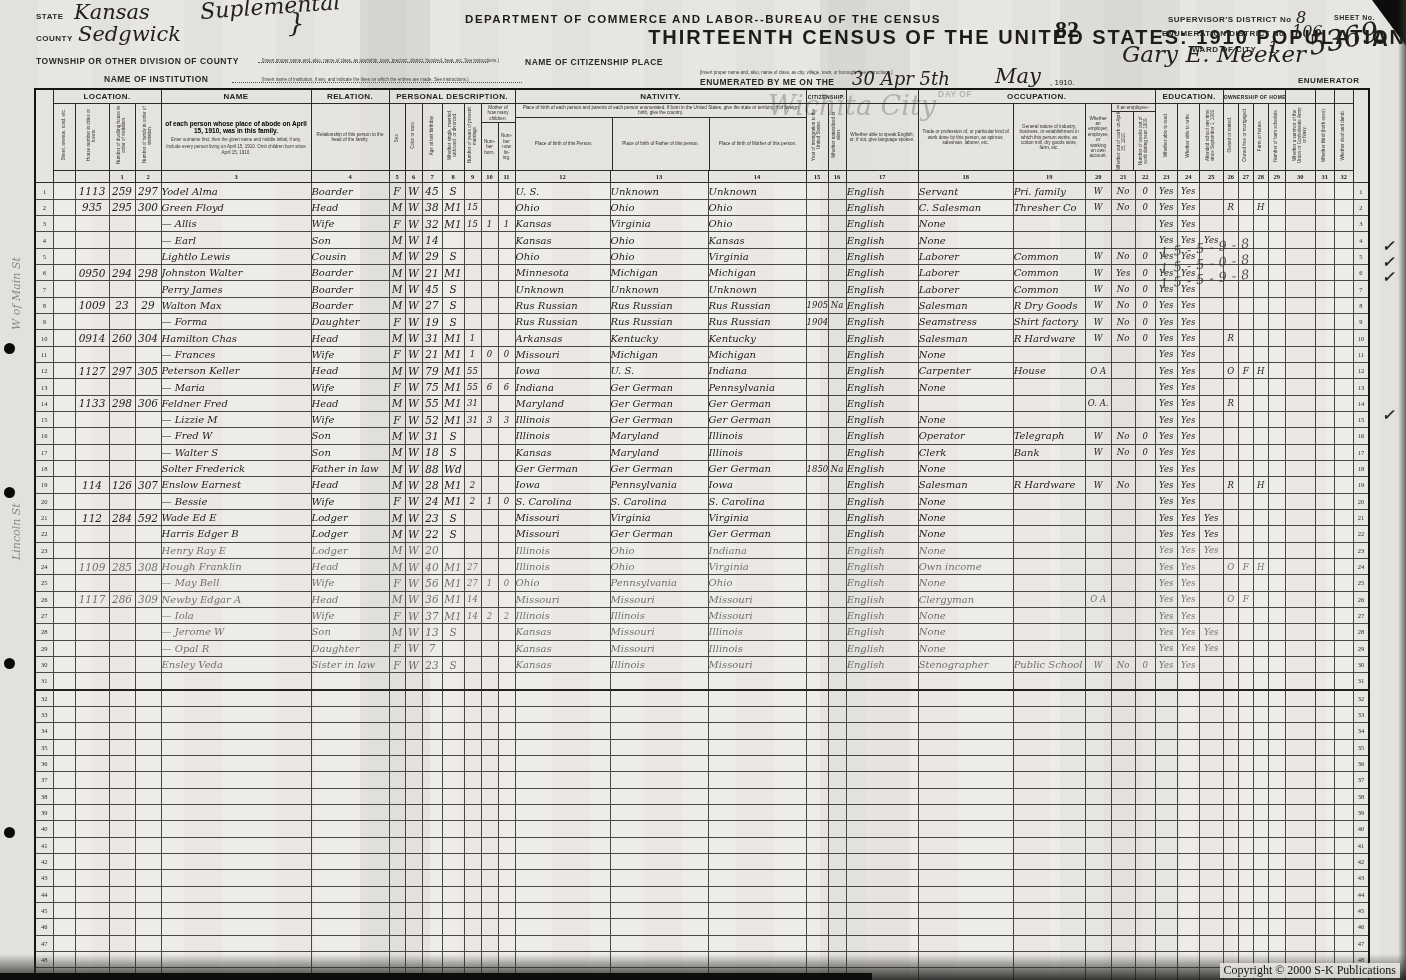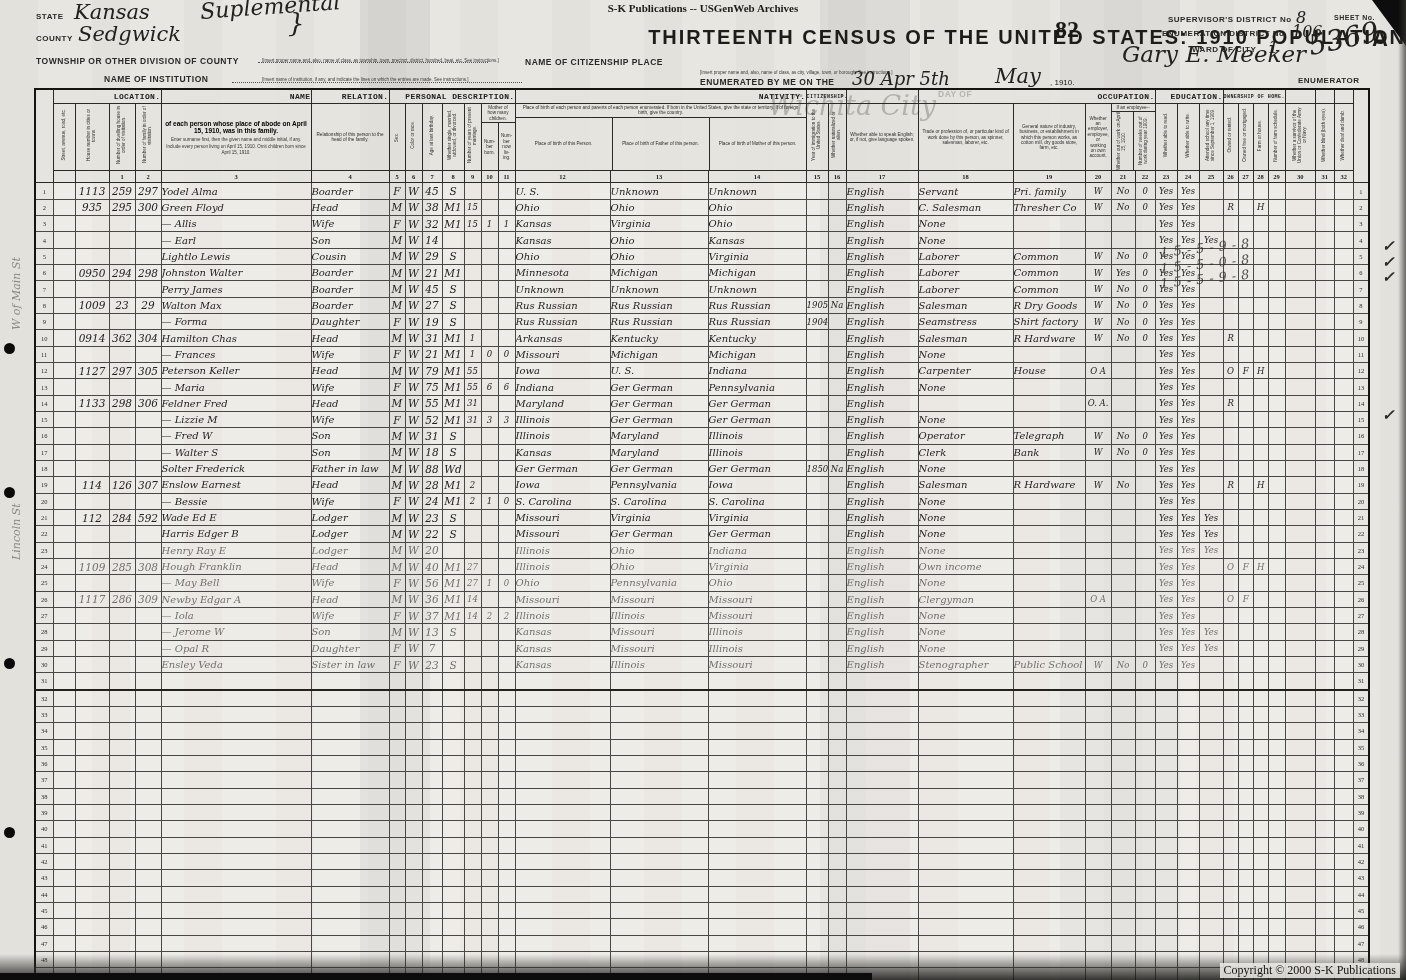--- a/index.html
+++ b/index.html
@@ -29,21 +29,21 @@
   .hole{width:11px;height:11px;border-radius:50%;background:#0a0a0a;left:4px;}
   .bottomband{left:0;bottom:0;width:100%;height:26px;background:linear-gradient(to bottom,rgba(30,30,30,0) 0%,rgba(45,45,42,.55) 55%,rgba(20,20,18,.85) 100%);}
   .bottomedge{left:0;bottom:0;width:62%;height:7px;background:#0c0c0c;}
   .rightedge{top:0;right:0;width:8px;height:100%;background:linear-gradient(to right,rgba(40,40,38,0),rgba(52,52,48,.7));}
   .copyright{right:6px;bottom:2px;font-family:"Liberation Serif",serif;font-size:12px;color:#121210;background:rgba(238,236,230,.85);padding:0 4px;}
   
   table.census{position:absolute;left:34px;top:88px;width:1334px;border-collapse:collapse;table-layout:fixed;background:rgba(248,247,243,.35);}
   table.census th,table.census td{border:1px solid #4a4844;padding:0;overflow:hidden;white-space:nowrap;}
   table.census thead th{border-color:#2b2a27;background:rgba(225,223,216,.6);}
   table.census{border:2px solid #141413;}
-  tr.g th{height:13px;font-family:Liberation Mono, monospace;font-weight:bold;font-size:8px;letter-spacing:.4px;color:#23221f;text-align:right;}
+  tr.g th{height:13px;font-family:Liberation Sans, sans-serif;font-weight:bold;font-size:8px;letter-spacing:.4px;color:#23221f;}
   tr.g th.sm{font-size:5px;}
   tr.l th{height:62px;vertical-align:middle;font-weight:normal;}
   tr.n th{height:11px;font-family:"Liberation Serif",serif;font-weight:bold;font-size:6.5px;color:#23221f;}
   .vt{display:inline-block;writing-mode:vertical-rl;transform:rotate(180deg);font-size:4.6px;line-height:1.08;max-height:58px;color:#2e2d2a;white-space:normal;}
   .hl{display:block;font-size:4.6px;line-height:1.18;white-space:normal;padding:1px 2px;color:#2e2d2a;text-align:center;}
   .name-head .t{font-size:6.5px;font-weight:bold;text-align:center;white-space:normal;line-height:1.2;}
   .name-head .s{font-size:4.5px;white-space:normal;text-align:center;line-height:1.15;margin-top:2px;color:#34332f;}
   .comp{display:flex;flex-direction:column;height:100%;}
   .comp .top{border-bottom:1px solid #2b2a27;}
   .comp .cells{display:flex;flex:1;}
@@ -61,21 +61,21 @@
   .noterow{font-family:"DejaVu Serif",serif;font-style:italic;font-size:13px;color:#2b2a27;letter-spacing:2px;opacity:.8;}
   .leftnote{font-family:"DejaVu Serif",serif;font-style:italic;font-size:11px;color:#413f3b;transform:rotate(-90deg);transform-origin:left top;opacity:.55;white-space:nowrap;}
   .mark{font-family:"DejaVu Serif",serif;font-style:italic;color:#2b2a27;}
 </style>
 </head>
 <body>
 
 <div class="sheet">
   <div class="streaks"></div>
 
-  <div class="abs publine printed">S-K Publications -- USGenWeb Archives</div>
+  <div class="abs deptline printed">DEPARTMENT OF COMMERCE AND LABOR--BUREAU OF THE CENSUS</div>
   <div class="abs title printed">THIRTEENTH CENSUS OF THE UNITED STATES: 1910 POPULATION</div>
 
   <div class="abs lbl" style="top:12px;left:36px;">STATE</div>
   <div class="abs hw" style="top:0px;left:74px;font-size:21px;">Kansas</div>
   <div class="abs hw" style="top:-6px;left:200px;font-size:22px;transform:rotate(-4deg);">Suplemental</div>
   <div class="abs hw" style="top:8px;left:288px;font-size:26px;">}</div>
   <div class="abs lbl" style="top:34px;left:36px;">COUNTY</div>
   <div class="abs hw" style="top:22px;left:78px;font-size:21px;">Sedgwick</div>
   <div class="abs lbl" style="top:56px;left:36px;font-size:8.5px;">TOWNSHIP OR OTHER DIVISION OF COUNTY</div>
   <div class="abs dots" style="top:62px;left:258px;width:230px;"></div>
@@ -627,21 +627,21 @@
           <td class="ctr"></td>
           <td class="ctr"></td>
           <td class="ctr"></td>
           <td class="ctr"></td>
           <td class="num">9</td>
         </tr>
         <tr>
           <td class="num">10</td>
           <td class="ctr"></td>
           <td class="ctr"><span class="hw">0914</span></td>
-          <td class="ctr"><span class="hw">362</span></td>
+          <td class="ctr"><span class="hw">260</span></td>
           <td class="ctr"><span class="hw">304</span></td>
           <td class="lft"><span class="hw">Hamilton   Chas</span></td>
           <td class="lft"><span class="hw">Head</span></td>
           <td class="ctr"><span class="hw">M</span></td>
           <td class="ctr"><span class="hw">W</span></td>
           <td class="ctr"><span class="hw">31</span></td>
           <td class="ctr"><span class="hw">M1</span></td>
           <td class="ctr sm"><span class="hw">1</span></td>
           <td class="ctr"></td>
           <td class="ctr"></td>

